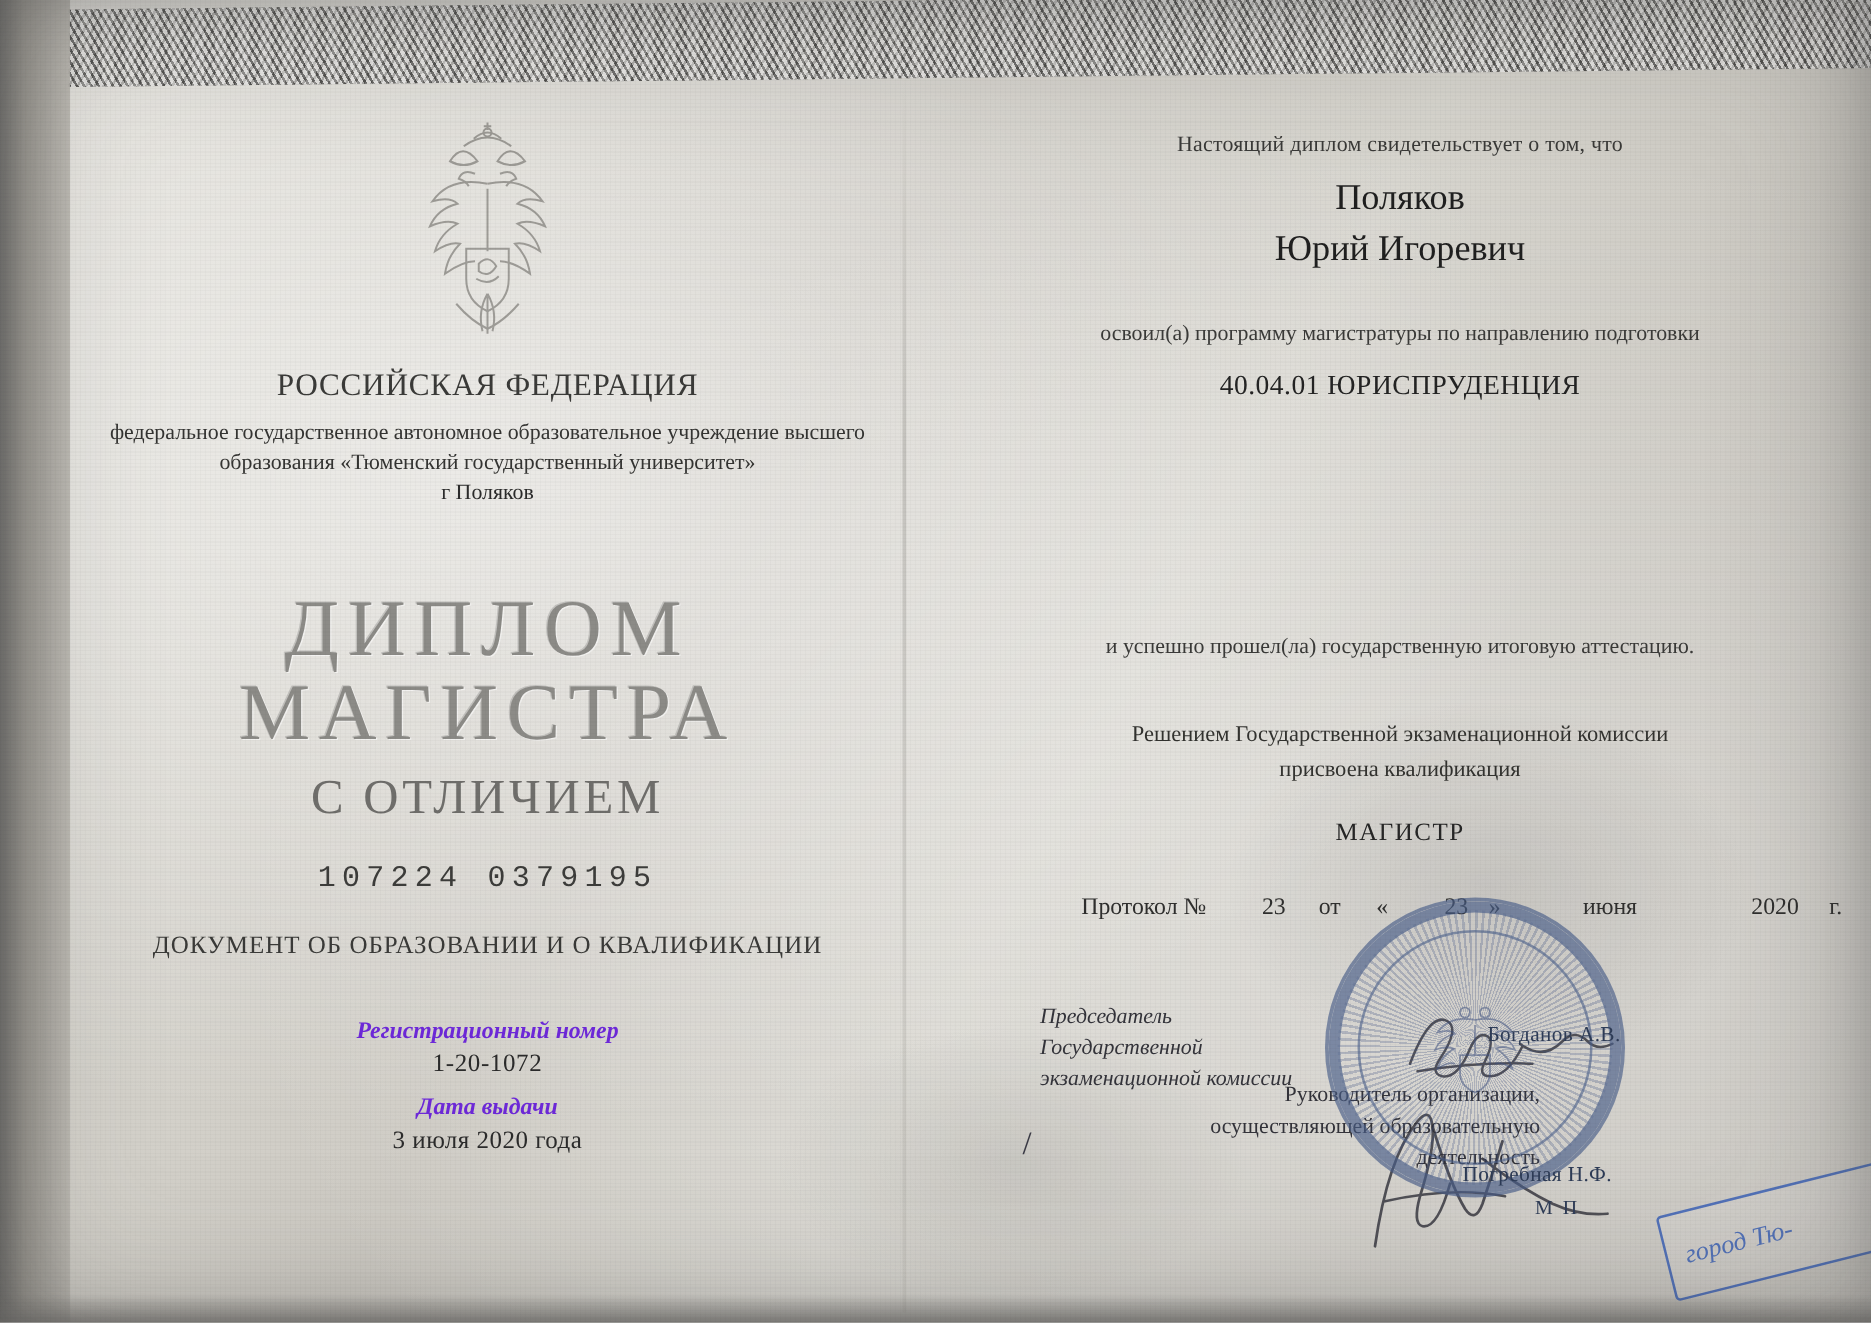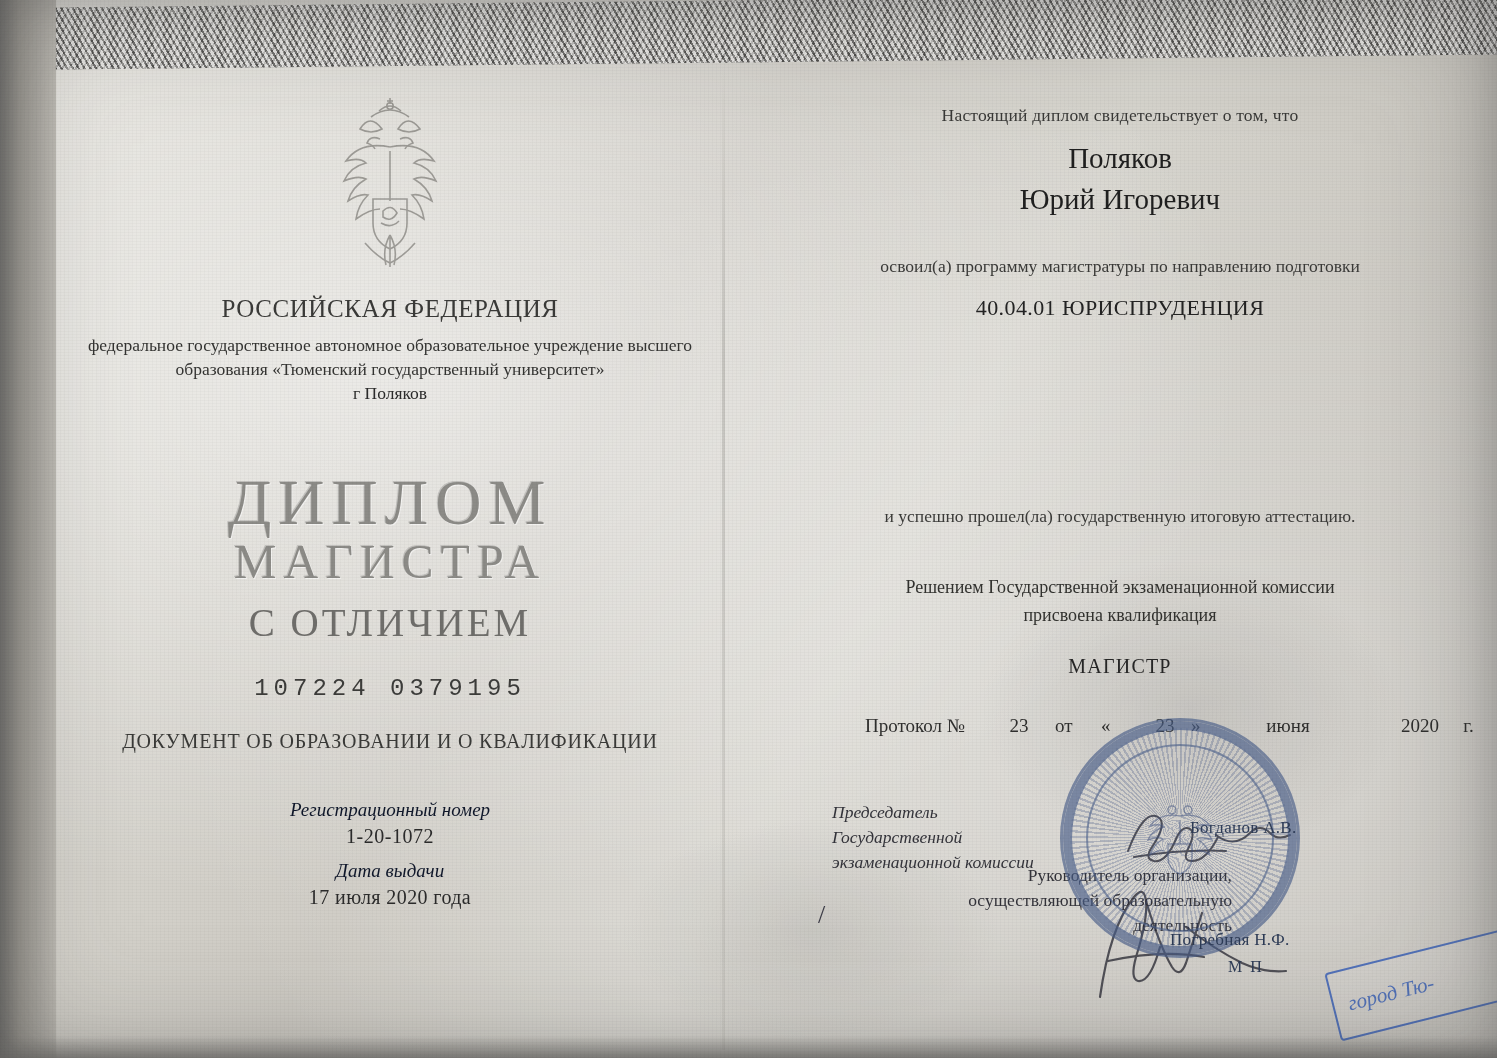--- a/index.html
+++ b/index.html
@@ -130,21 +130,21 @@
   
   .bigtitle {
     margin-top: 68px;
     font-family: "Liberation Serif", serif;
     color: #8c8b87;
     letter-spacing: 7px;
     line-height: 0.96;
     text-shadow: 1px 1px 0 rgba(255,255,255,.55), -1px -1px 0 rgba(90,90,90,.25);
   }
   .bigtitle .l1 { font-size: 64px; }
-  .bigtitle .l2 { font-size: 48px; margin-top: 6px; }
+  .bigtitle .l2 { font-size: 64px; margin-top: 6px; }
   .subtitle {
     margin-top: 14px;
     font-size: 39px;
     letter-spacing: 3px;
     color: #6f6e6b;
   }
 
   .serial {
     margin-top: 30px;
     font-family: "Liberation Mono", monospace;
@@ -157,22 +157,23 @@
     margin-top: 28px;
     font-size: 20px;
     letter-spacing: .8px;
     color: #3a3a38;
   }
 
   .reg-block { margin-top: 46px; }
   .italic-lbl {
     font-style: italic;
     font-size: 19px;
-    color: #0f172a;
+    color: #6d28d9;
     margin-bottom: 4px;
+    font-weight: bold;
   }
   .reg-val {
     font-size: 20px;
     letter-spacing: .5px;
     margin-bottom: 12px;
   }
   .date-val {
     font-size: 20px;
     letter-spacing: .4px;
   }
@@ -433,21 +434,21 @@
     <div class="subtitle">С ОТЛИЧИЕМ</div>
 
     <div class="serial">107224 0379195</div>
 
     <div class="doc-kind">ДОКУМЕНТ ОБ ОБРАЗОВАНИИ И О КВАЛИФИКАЦИИ</div>
 
     <div class="reg-block">
       <div class="italic-lbl">Регистрационный номер</div>
       <div class="reg-val">1-20-1072</div>
       <div class="italic-lbl">Дата выдачи</div>
-      <div class="date-val">17 июля 2020 года</div>
+      <div class="date-val">3 июля 2020 года</div>
     </div>
   </div>
 
   <div class="col-right">
     <div class="r-lead">Настоящий диплом свидетельствует о том, что</div>
     <div class="r-surname">Поляков</div>
     <div class="r-firstname">Юрий Игоревич</div>
 
     <div class="r-program-lead">освоил(а) программу магистратуры по направлению подготовки</div>
     <div class="r-program">40.04.01 ЮРИСПРУДЕНЦИЯ</div>

